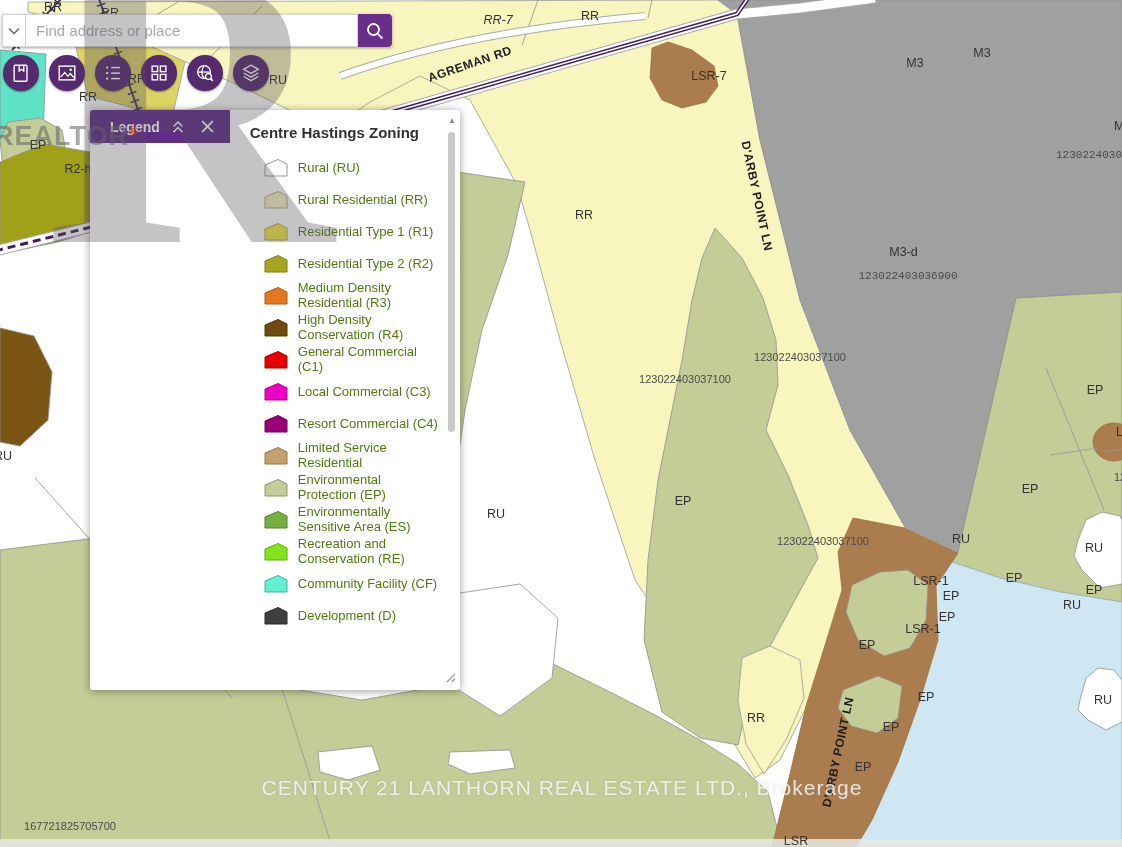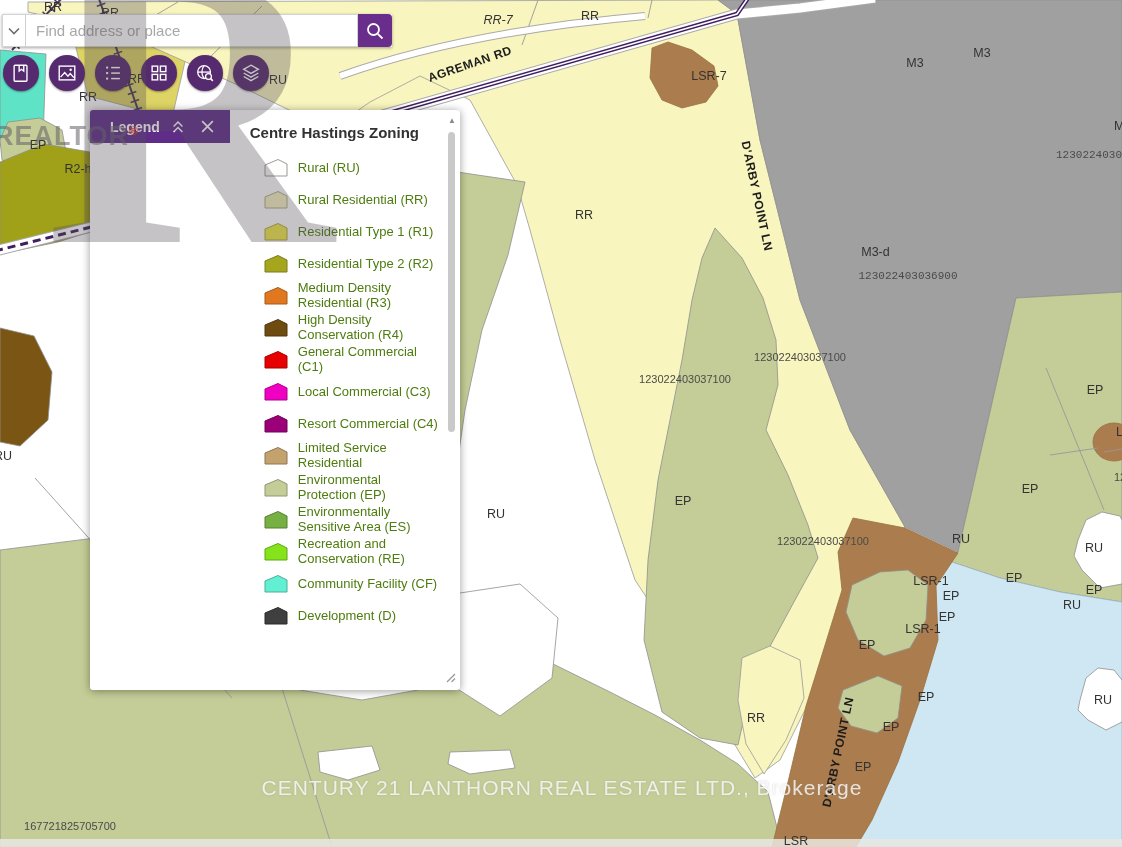--- a/index.html
+++ b/index.html
@@ -151,21 +151,21 @@
       <span class="map-label" style="left: 88px; top: 97px;">RR</span>
       <span class="map-label" style="left: 278px; top: 80px;">RU</span>
       <span class="map-label" style="left: 498px; top: 20px; font-style: italic;">RR-7</span>
       <span class="map-label" style="left: 590px; top: 16px;">RR</span>
       <span class="map-label bold" style="left: 470px; top: 64px; transform: translate(-50%, -50%) rotate(-19deg);">AGREMAN RD</span>
       <span class="map-label" style="left: 688px; top: 76px; margin-left: 21px;">LSR-7</span>
       <span class="map-label" style="left: 915px; top: 63px;">M3</span>
       <span class="map-label" style="left: 982px; top: 53px;">M3</span>
       <span class="map-label left" style="left: 1114px; top: 126px;">M</span>
       <span class="map-label sm left" style="left: 1056px; top: 155px; font-family: Liberation Mono, monospace;">1230224030</span>
-      <span class="map-label" style="left: 858px; top: 252px; padding-left: 35px;">M3-d</span>
+      <span class="map-label" style="left: 886px; top: 252px; padding-left: 35px;">M3-d</span>
       <span class="map-label sm" style="left: 908px; top: 276px; font-family: Liberation Mono, monospace;">123022403036900</span>
       <span class="map-label bold" style="left: 757px; top: 196px; transform: translate(-50%, -50%) rotate(78deg);">D'ARBY POINT LN</span>
       <span class="map-label" style="left: 584px; top: 215px;">RR</span>
       <span class="map-label sm" style="left: 800px; top: 357px;">123022403037100</span>
       <span class="map-label sm" style="left: 685px; top: 379px;">123022403037100</span>
       <span class="map-label" style="left: 1095px; top: 390px;">EP</span>
       <span class="map-label" style="left: 38px; top: 145px;">EP</span>
       <span class="map-label" style="left: 78px; top: 169px;">R2-h</span>
       <span class="map-label" style="left: 3px; top: 456px;">RU</span>
       <span class="map-label left" style="left: 1116px; top: 432px;">L</span>

